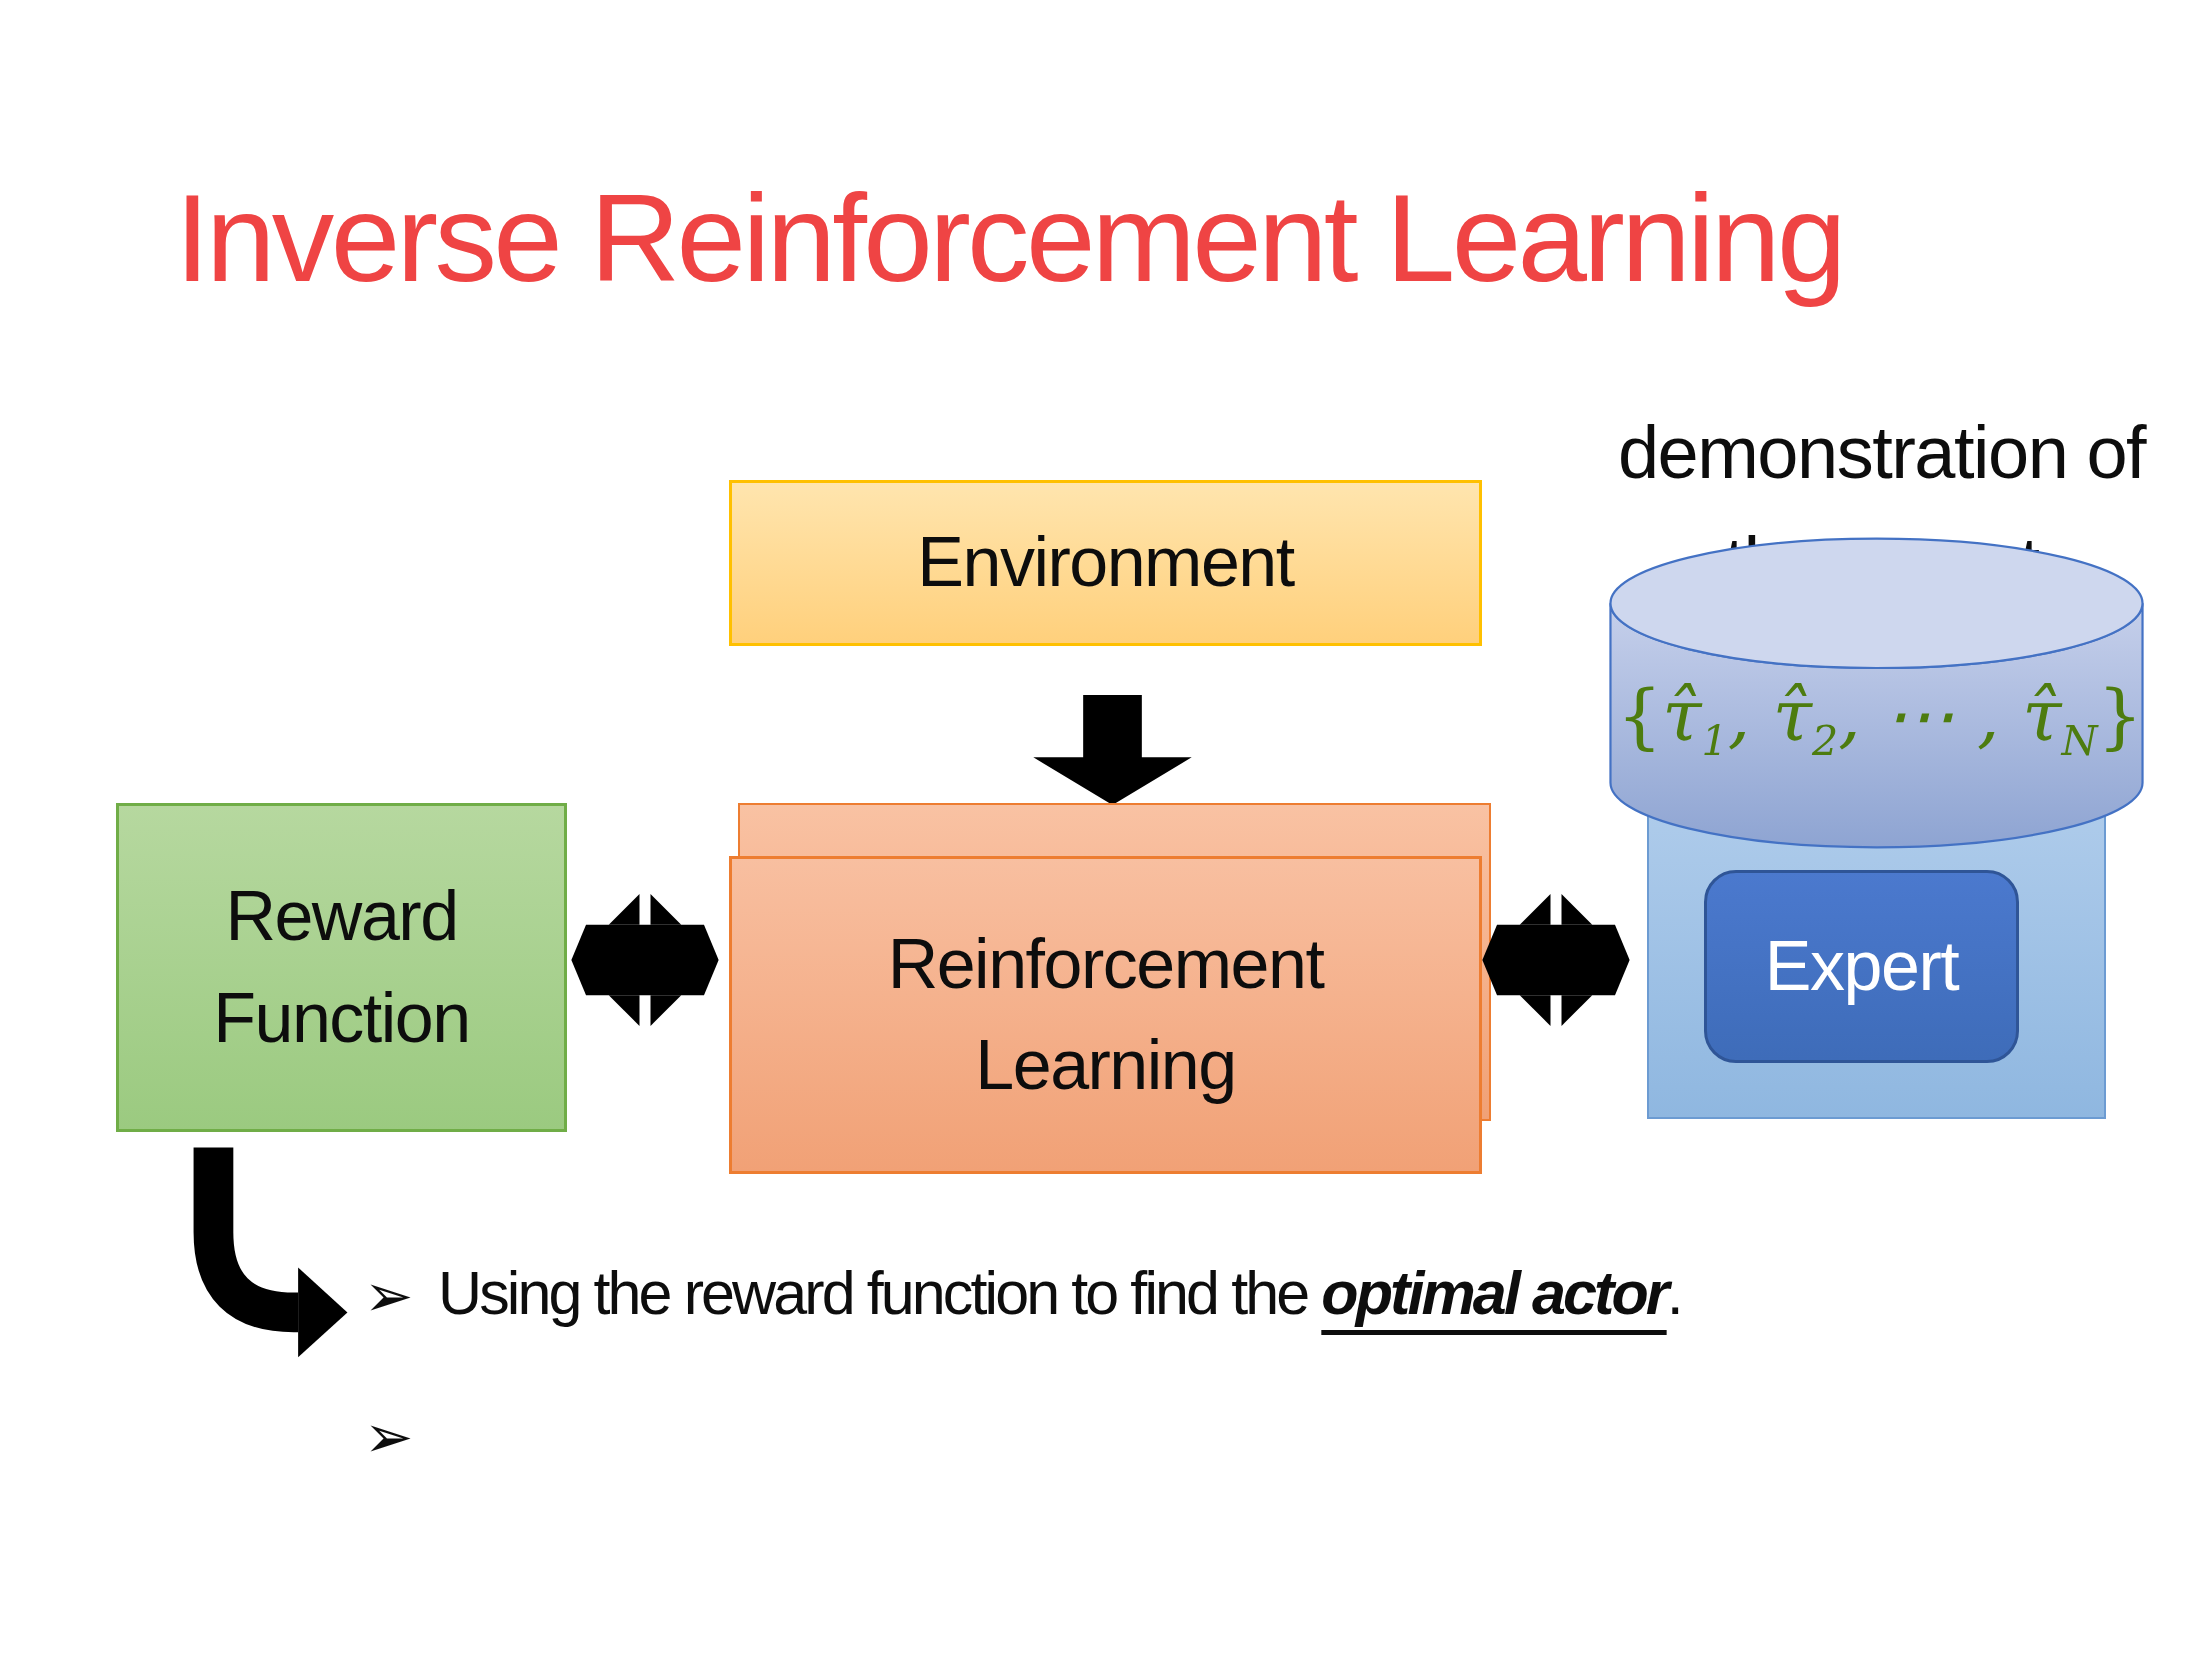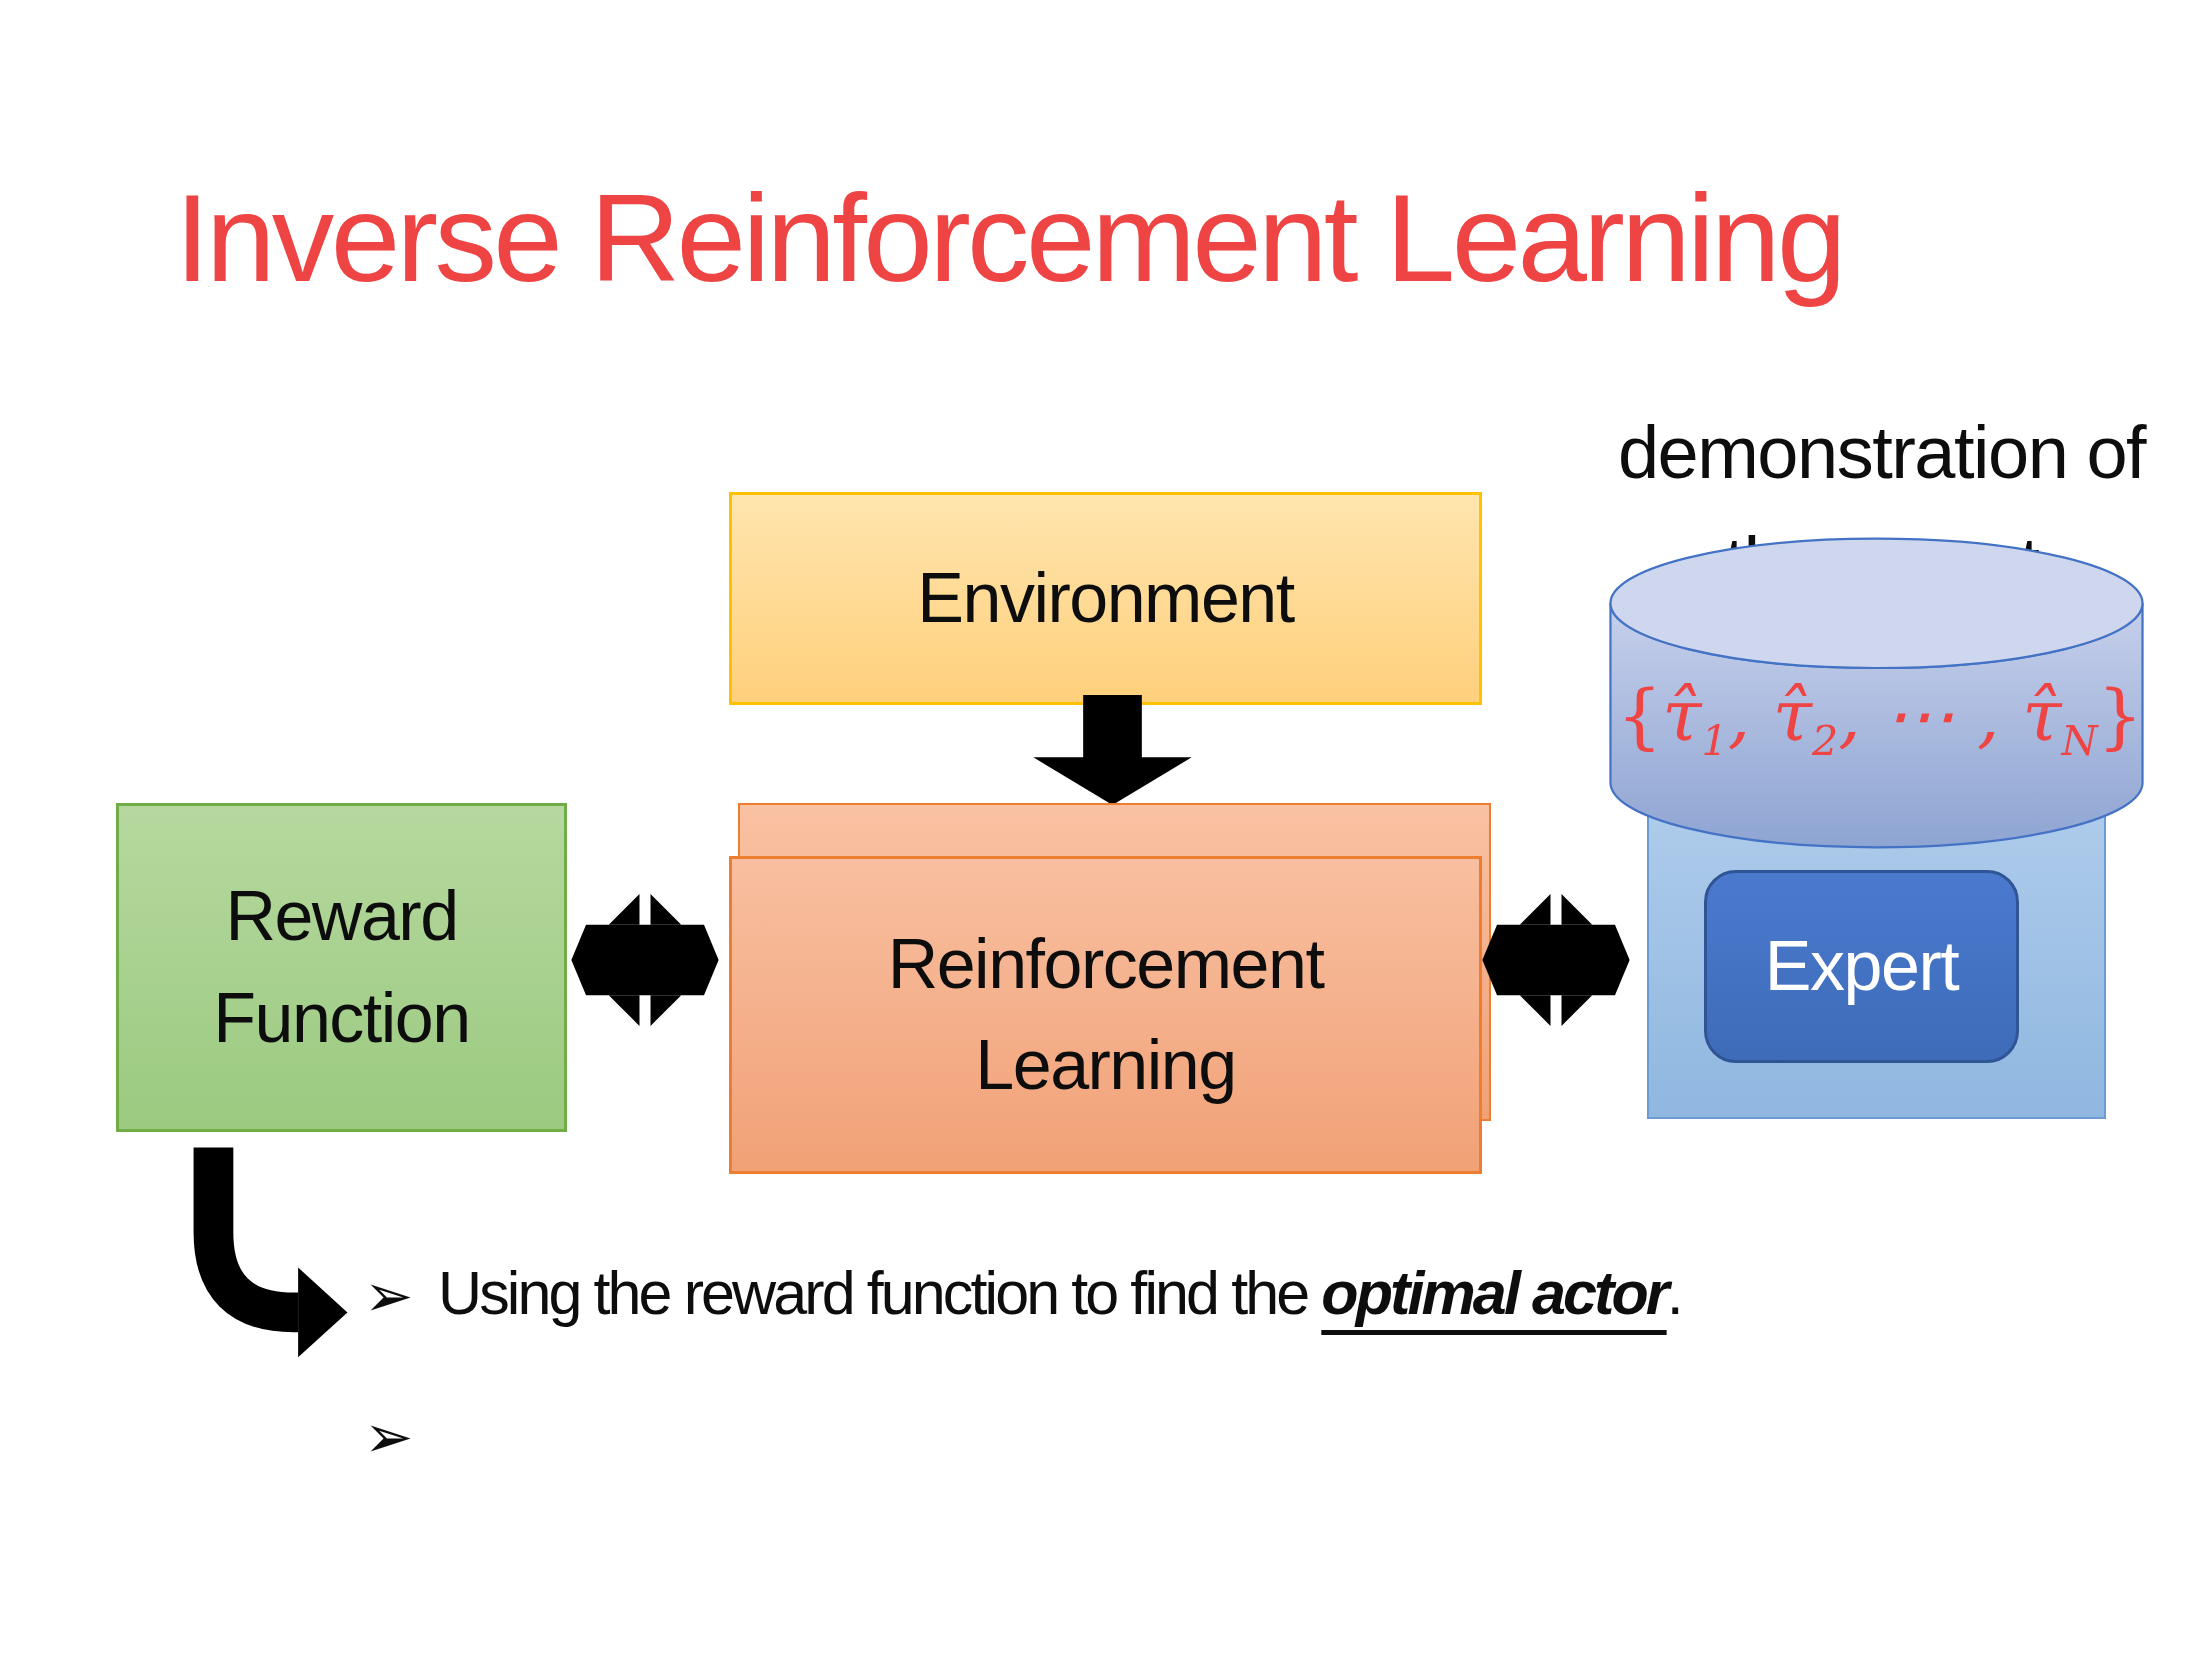--- a/index.html
+++ b/index.html
@@ -13,24 +13,23 @@
     color:#ef4444;white-space:nowrap;
   }
   #demo-label{
     left:1602px;top:397px;width:559px;text-align:center;
     font-size:74px;letter-spacing:-1.5px;line-height:1.5;color:#0d0d0d;
   }
   
   .shape-label{display:flex;align-items:center;justify-content:center;text-align:center;
     font-size:70px;letter-spacing:-1.5px;line-height:1.45;}
   #env-box{
-    left:729px;top:480px;width:753px;height:213px;
+    left:729px;top:480px;width:753px;height:166px;
     border:3.7px solid #FFC000;box-sizing:border-box;
     background:linear-gradient(#FFE5AE,#FFD07C);
-    margin-top:12px;
   }
   #reward-box{
     left:116px;top:803px;width:451px;height:329px;
     border:3.7px solid #70AD47;box-sizing:border-box;
     background:linear-gradient(#B6D89F,#9BCA80);
     justify-content:center;
   }
   #rl-box-back{
     left:738px;top:803px;width:753px;height:318px;
     border:2.9px solid #ED7D31;box-sizing:border-box;
@@ -50,21 +49,21 @@
   #expert-box{
     left:1704px;top:870px;width:315px;height:193px;border-radius:32px;
     border:3.7px solid #2F5597;box-sizing:border-box;
     background:linear-gradient(#4B79CE,#3E6CB9);
     color:#ffffff;
   }
   #cylinder{left:1609px;top:537px;width:535px;height:312px;}
   #formula{
     left:1617px;top:674px;width:519px;text-align:center;
     font-family:"DejaVu Serif",serif;font-style:italic;
-    font-size:71px;color:#ef4444;white-space:nowrap;
+    font-size:71px;color:#4d7c0f;white-space:nowrap;
   }
   #formula sub{font-size:0.58em;font-style:italic;}
   #formula .brace{font-style:normal;}
   
   .bullet-row{display:flex;align-items:flex-start;}
   .bullet-marker{font-size:59px;line-height:1.25;margin-top:10.3px;width:74px;flex:0 0 74px;}
   .bullet-text{font-size:61px;letter-spacing:-2.9px;line-height:1.42;}
   #bullet-1{left:364px;top:1250px;width:1764px;}
   #bullet-2{left:364px;top:1391px;width:1764px;}
   #bullet-2 .bullet-text{max-width:1433px;}

